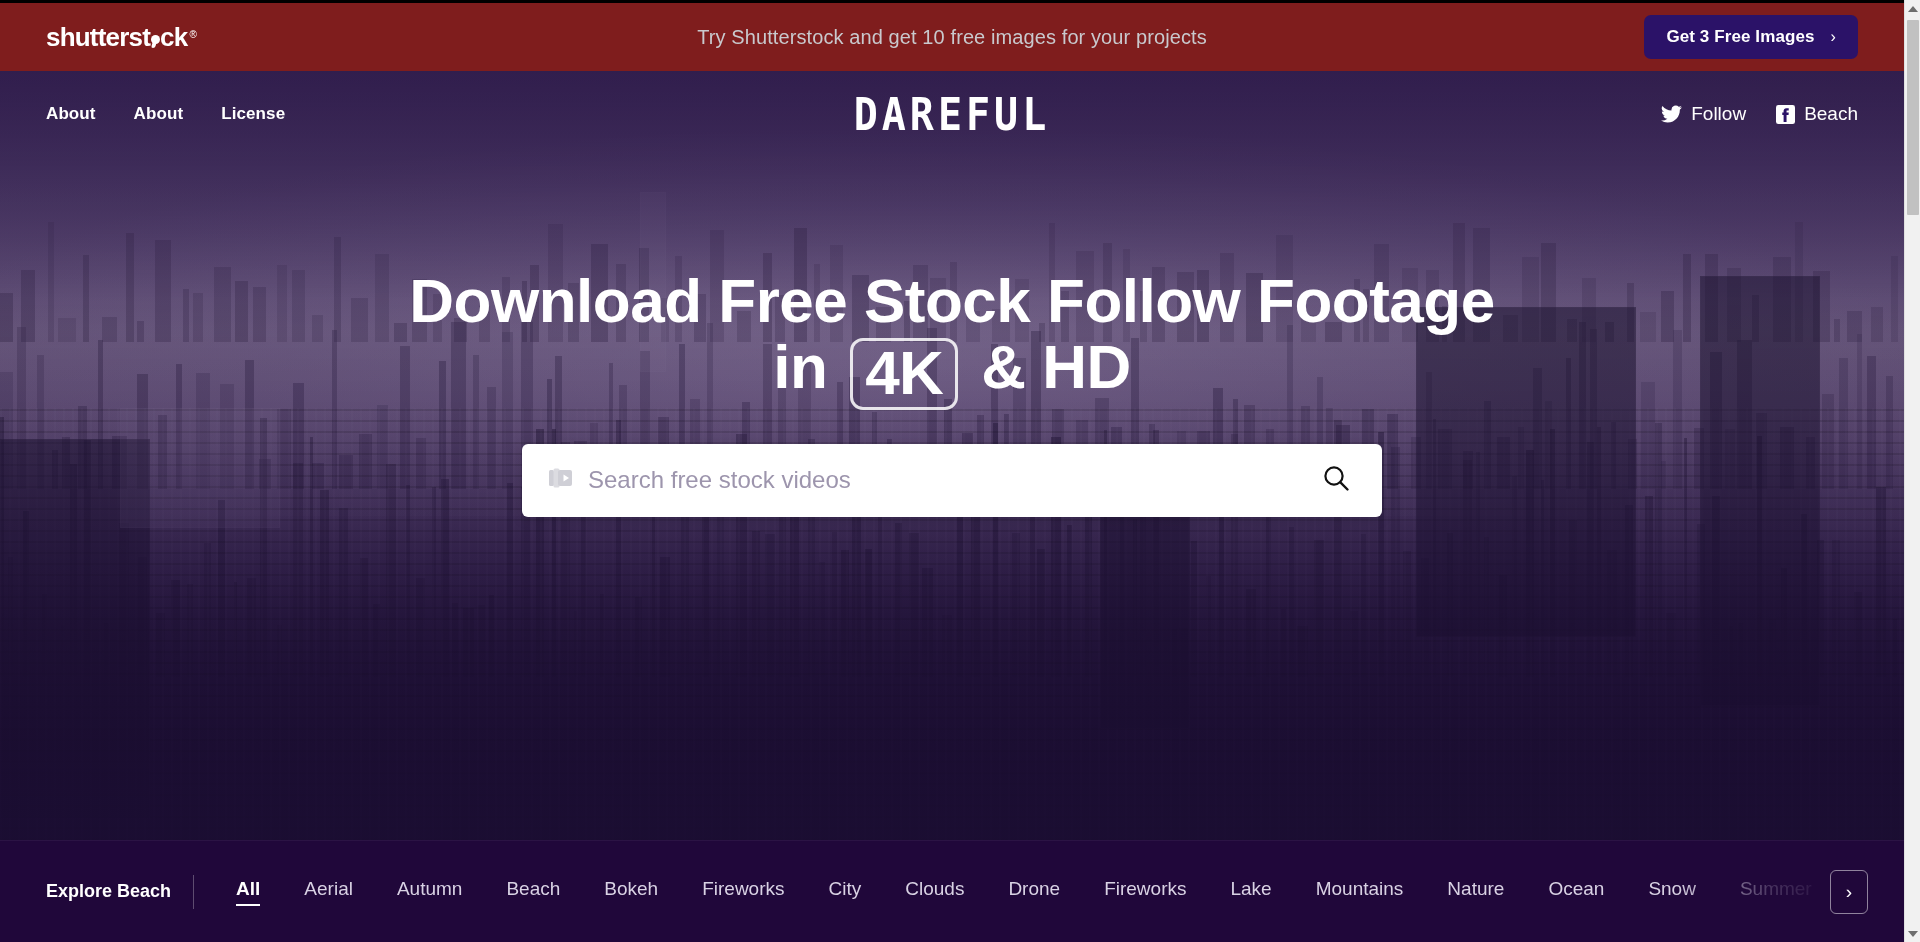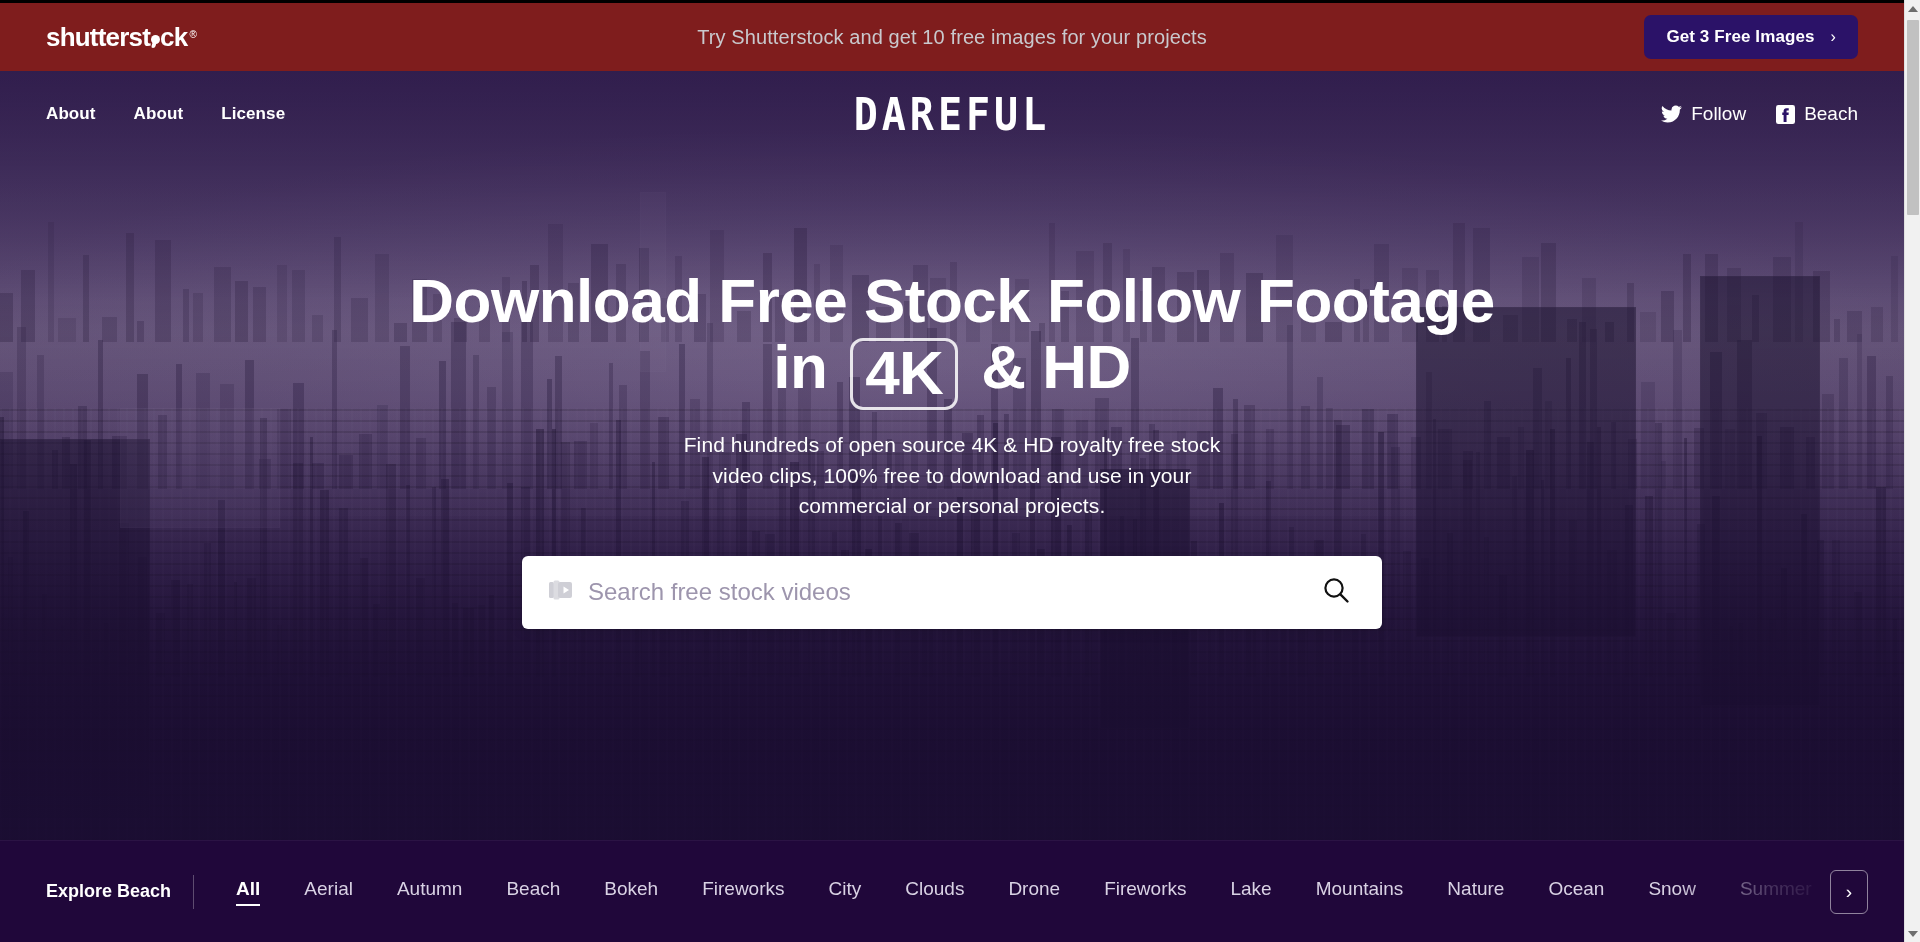--- a/index.html
+++ b/index.html
@@ -582,21 +582,20 @@
       </div>
     </div>
 
     <div class="hero-content">
       <h1>
         <span>Download Free Stock Follow Footage</span><br>
         <span>in</span>
         <span class="tag4k">4K</span>
         <span>&amp; HD</span>
       </h1>
-      <p class="sub">Find hundreds of open source 4K &amp; HD royalty free stock video clips, 100% free to download and use in your commercial or personal projects.</p>
 
       <div class="searchbar">
         <span class="vid-icon">
           <svg width="26" height="24" viewBox="0 0 26 24">
             <rect x="1" y="4" width="5" height="16" rx="1.5" fill="#cfcfd6"></rect>
             <rect x="5.5" y="2.5" width="6" height="19" rx="1.5" fill="#dcdce1"></rect>
             <rect x="10" y="4" width="14" height="16" rx="2" fill="#cfcfd6"></rect>
             <path d="M15.5 8.5l5.5 3.5-5.5 3.5z" fill="#fff"></path>
           </svg>
         </span>

